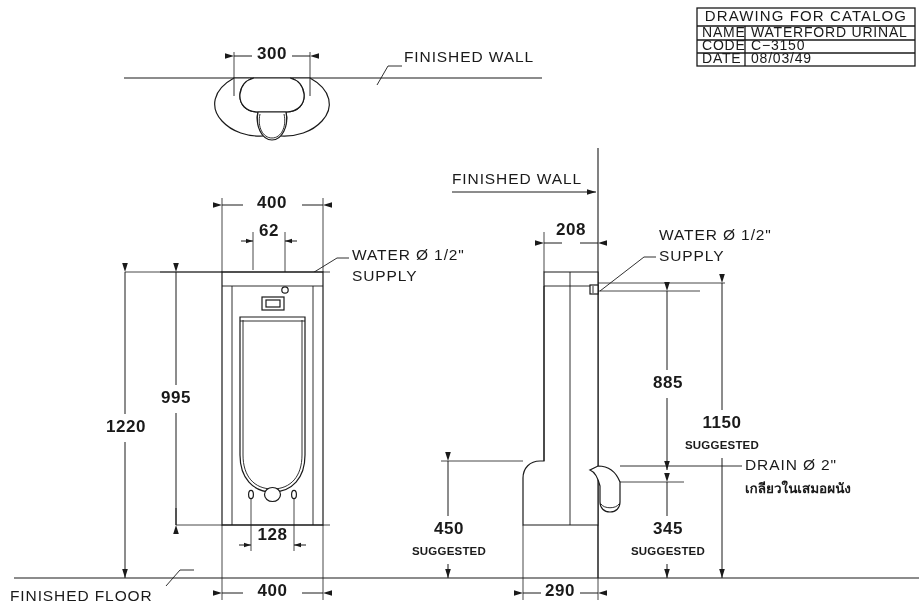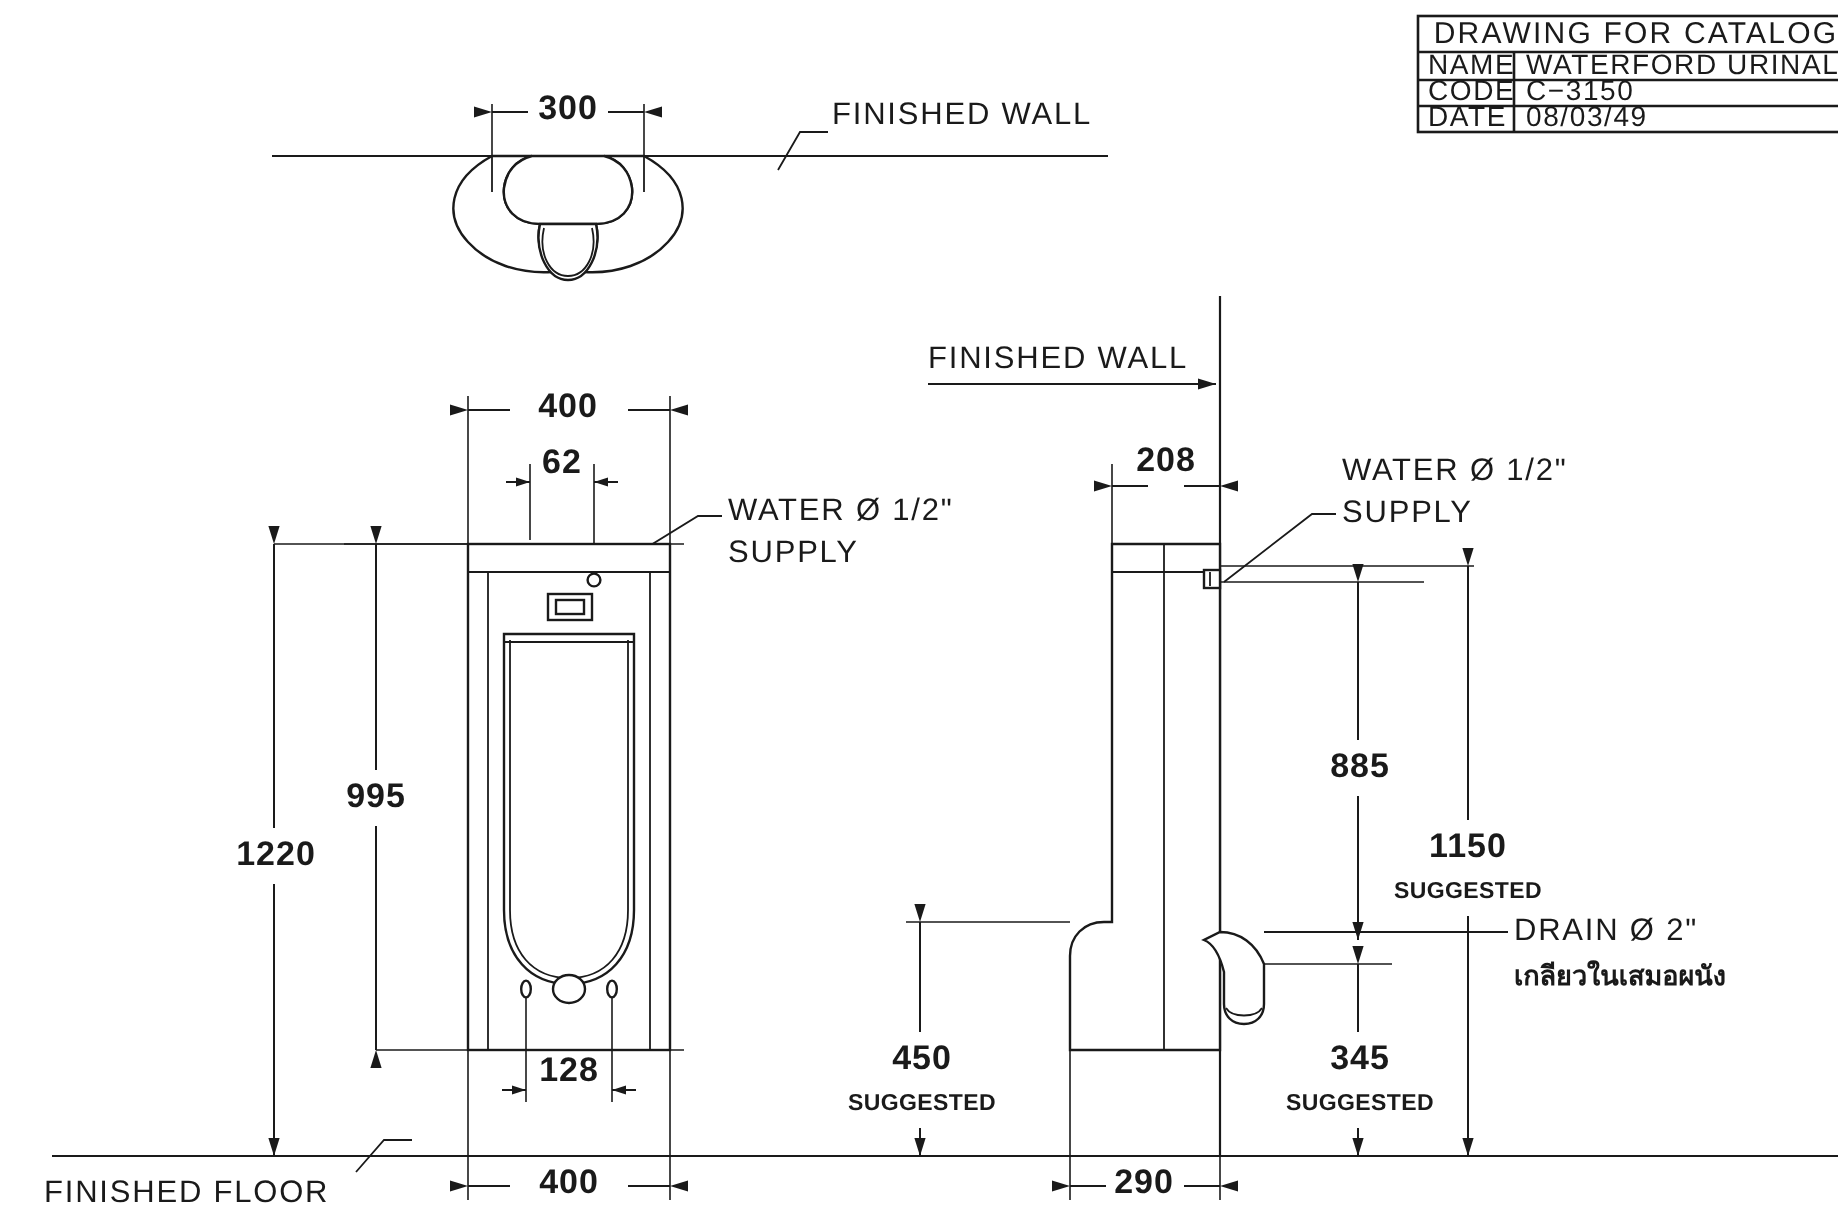--- a/index.html
+++ b/index.html
@@ -8,21 +8,21 @@
     background: #ffffff;
   }
   body {
     width: 919px; height: 615px;
     position: relative;
     font-family: "Liberation Sans", sans-serif;
     overflow: hidden;
   }
   #drawing-root {
     position: absolute;
-    left: 12px; top: 0;
+    left: 0; top: 0;
     width: 822px; height: 615px;
   }
   svg#cad { display: block; width: 919px; height: 615px; }
 
   .ln { stroke: #1a1a1a; fill: none; stroke-width: 1.1; }
   .ln-thin { stroke: #1a1a1a; fill: none; stroke-width: 0.9; }
   .ln-obj { stroke: #1a1a1a; fill: #ffffff; stroke-width: 1.2; }
   .ln-dim { stroke: #1a1a1a; fill: none; stroke-width: 1.0; }
   .ln-ext { stroke: #1a1a1a; fill: none; stroke-width: 0.8; }
   .frame { stroke: #1a1a1a; fill: none; stroke-width: 1.3; }

